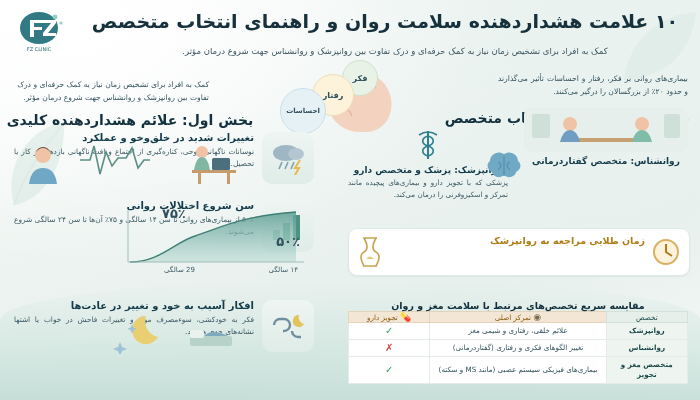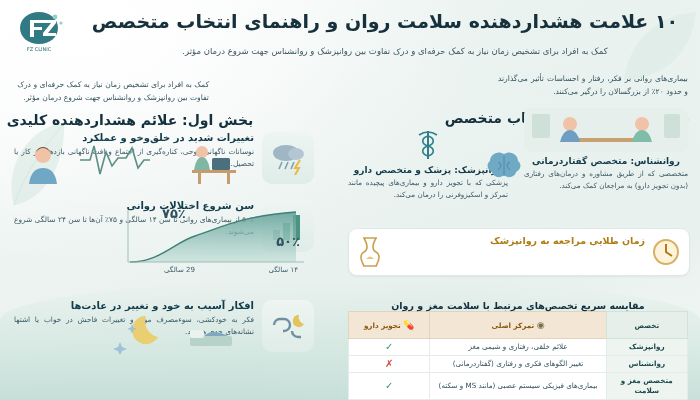--- a/index.html
+++ b/index.html
@@ -76,21 +76,21 @@
     position:absolute;left:348px;top:228px;width:340px;height:46px;
     background:#ffffff;border:1px solid #dfe9e5;border-radius:9px;
     box-shadow:0 1px 2px rgba(0,0,0,.05);
   }
   .callout .ctitle{color:#b07c17;font-weight:bold;font-size:9.5px;}
   .callout .cbody{color:#3d5b66;font-size:7.2px;line-height:11.5px;}
   
   .tbl{position:absolute;left:348px;top:300px;width:340px;}
   .tbl-h{color:#12303d;font-weight:bold;font-size:9.5px;text-align:center;}
   table{border-collapse:collapse;width:100%;font-size:7.2px;color:#33525e;}
-  th{background:#f3e6d4;color:#8a5a12;font-weight:bold;padding:8px 4px;border:1px solid #e3d3bb;}
+  th{background:#f3e6d4;color:#8a5a12;font-weight:normal;padding:0 4px;border:1px solid #e3d3bb;}
   th.first{background:#e6efe9;color:#1d4a4a;border-color:#d3e2d9;}
   td{background:#ffffff;padding:3px 4px;border:1px solid #e4ebe8;text-align:center;line-height:10px;}
   td.name{background:#eef5f1;font-weight:bold;color:#1d4a4a;}
   .ok{color:#2e9e63;font-size:10px;font-weight:bold;}
   .no{color:#d8453c;font-size:10px;font-weight:bold;}
   .cap{color:#7b6a4f;font-size:9px;}
 </style>
 </head>
 <body>
 
@@ -113,20 +113,36 @@
     <circle cx="53" cy="17" r="1.6" fill="#8fd1c6"></circle>
     <text x="31" y="45" font-size="5" text-anchor="middle" fill="#2a6c74" font-family="DejaVu Sans, sans-serif">FZ CLINIC</text>
   </svg>
 
   <div class="title">۱۰ علامت هشداردهنده سلامت روان و راهنمای انتخاب متخصص</div>
   <div class="subtitle">کمک به افراد برای تشخیص زمان نیاز به کمک حرفه‌ای و درک تفاوت بین روانپزشک و روانشناس جهت شروع درمان مؤثر.</div>
 
   <div class="tp tp-right">بیماری‌های روانی بر فکر، رفتار و احساسات تأثیر می‌گذارند و حدود ۲۰٪ از بزرگسالان را درگیر می‌کنند.</div>
   <div class="tp tp-left">کمک به افراد برای تشخیص زمان نیاز به کمک حرفه‌ای و درک تفاوت بین روانپزشک و روانشناس جهت شروع درمان مؤثر.</div>
 
+  <div class="headwrap">
+    <svg width="126" height="72" viewBox="0 0 126 72">
+      <path d="M74 70 C60 70 48 62 44 50 C40 40 42 26 52 18 C62 9 80 8 92 16 C104 24 108 40 104 52 C101 62 92 70 80 70 Z" fill="#f3cdb6" opacity=".85"></path>
+      <path d="M60 26 C68 18 82 18 90 26" stroke="#e3b79d" stroke-width="1.4" fill="none"></path>
+      <path d="M52 46 C58 44 64 48 66 54" stroke="#e3b79d" stroke-width="1.2" fill="none"></path>
+    </svg>
+    <div class="bubble" style="left:56px;top:-2px;width:34px;height:34px;background:#e9f2e7;border:1px solid #cfe2c9;">
+      <span>فکر</span>
+    </div>
+    <div class="bubble" style="left:26px;top:12px;width:40px;height:40px;background:#fdf3db;border:1px solid #eeddb7;">
+      <span>رفتار</span>
+    </div>
+    <div class="bubble" style="left:-6px;top:26px;width:44px;height:44px;background:#e6f1f6;border:1px solid #c9dfea;font-size:7px;">
+      <span>احساسات</span>
+    </div>
+  </div>
 
   <div class="sec-h left">بخش اول: علائم هشداردهنده کلیدی</div>
   <div class="sec-h right">بخش دوم: راهنمای انتخاب متخصص</div>
 
   <div class="lcard" style="top:132px;height:60px;">
     <div class="icon">
       <svg width="40" height="34" viewBox="0 0 40 34">
         <ellipse cx="18" cy="12" rx="13" ry="8" fill="#9fb6c4"></ellipse>
         <ellipse cx="28" cy="13" rx="8" ry="6" fill="#b3c6d2"></ellipse>
         <path d="M14 21 l-3 7 M20 21 l-3 7 M26 21 l-3 7" stroke="#7fa0b3" stroke-width="1.6"></path>
@@ -232,21 +248,20 @@
         <rect x="54" y="30" width="56" height="4" fill="#c8a173"></rect>
         <circle cx="46" cy="16" r="7" fill="#f0c3a6"></circle>
         <path d="M36 34 q3 -12 10 -12 q7 0 10 12 z" fill="#6f9ec2"></path>
         <circle cx="118" cy="16" r="7" fill="#f0c3a6"></circle>
         <path d="M108 34 q3 -12 10 -12 q7 0 10 12 z" fill="#7fbda8"></path>
         <rect x="8" y="6" width="18" height="24" rx="2" fill="#cfe0d9"></rect>
         <rect x="140" y="6" width="16" height="24" rx="2" fill="#cfe0d9"></rect>
       </svg>
     </div>
     <div class="rtitle">روانشناس: متخصص گفتاردرمانی</div>
-    <div class="rbody">متخصصی که از طریق مشاوره و درمان‌های رفتاری (بدون تجویز دارو) به مراجعان کمک می‌کند.</div>
   </div>
   <svg style="position:absolute;left:486px;top:150px;" width="36" height="30" viewBox="0 0 36 30">
     <path d="M18 4 c-6 -4 -14 0 -14 7 c-4 3 -3 9 2 11 c1 5 8 7 12 3 c4 4 11 2 12 -3 c5 -2 6 -8 2 -11 c0 -7 -8 -11 -14 -7z" fill="#6fa9c4"></path>
     <path d="M18 6 v20 M12 12 q6 2 0 8 M24 12 q-6 2 0 8" stroke="#4a8aa6" stroke-width="1" fill="none"></path>
   </svg>
 
   <div class="callout">
     <div style="position:absolute;right:8px;top:8px;">
       <svg width="30" height="30" viewBox="0 0 30 30">
         <circle cx="15" cy="15" r="12" fill="#fdf3dd" stroke="#d9b05f" stroke-width="2"></circle>
@@ -285,20 +300,20 @@
           <td class="name">روانپزشک</td>
           <td>علائم خلقی، رفتاری و شیمی مغز</td>
           <td class="ok">✓</td>
         </tr>
         <tr>
           <td class="name">روانشناس</td>
           <td>تغییر الگوهای فکری و رفتاری (گفتاردرمانی)</td>
           <td class="no">✗</td>
         </tr>
         <tr>
-          <td class="name">متخصص مغز و سلامت</td>
+          <td class="name">متخصص مغز و تجویز</td>
           <td>بیماری‌های فیزیکی سیستم عصبی (مانند MS و سکته)</td>
           <td class="ok">✓</td>
         </tr>
       </tbody>
     </table>
   </div>
 </div>
 
 </body></html>

